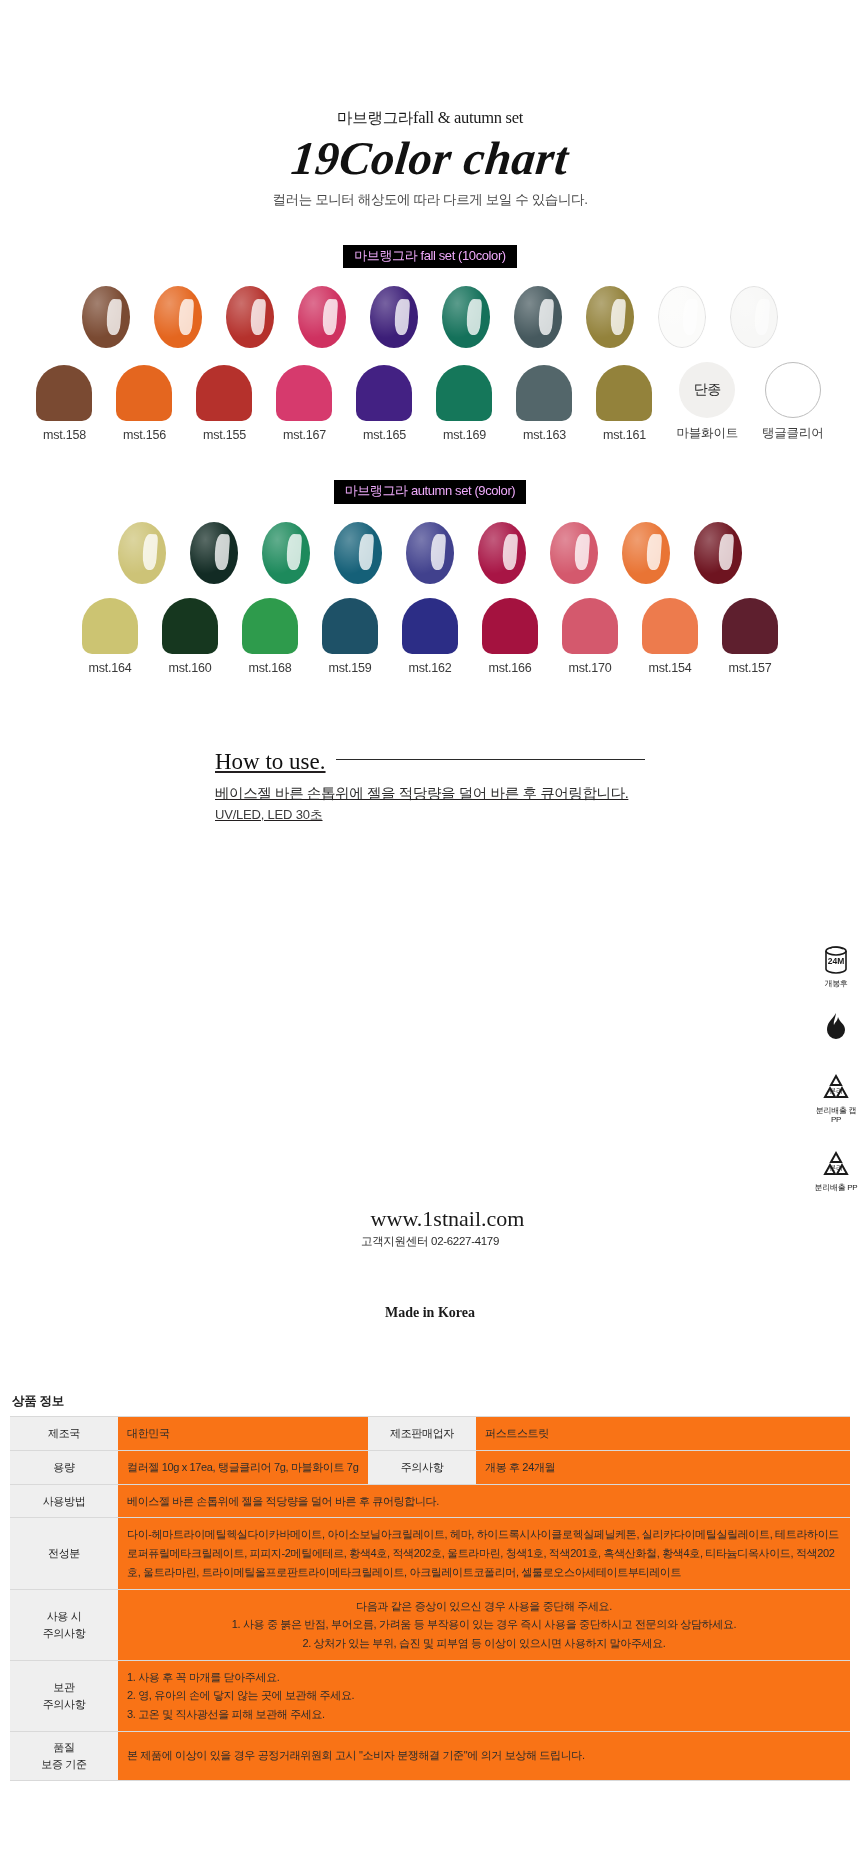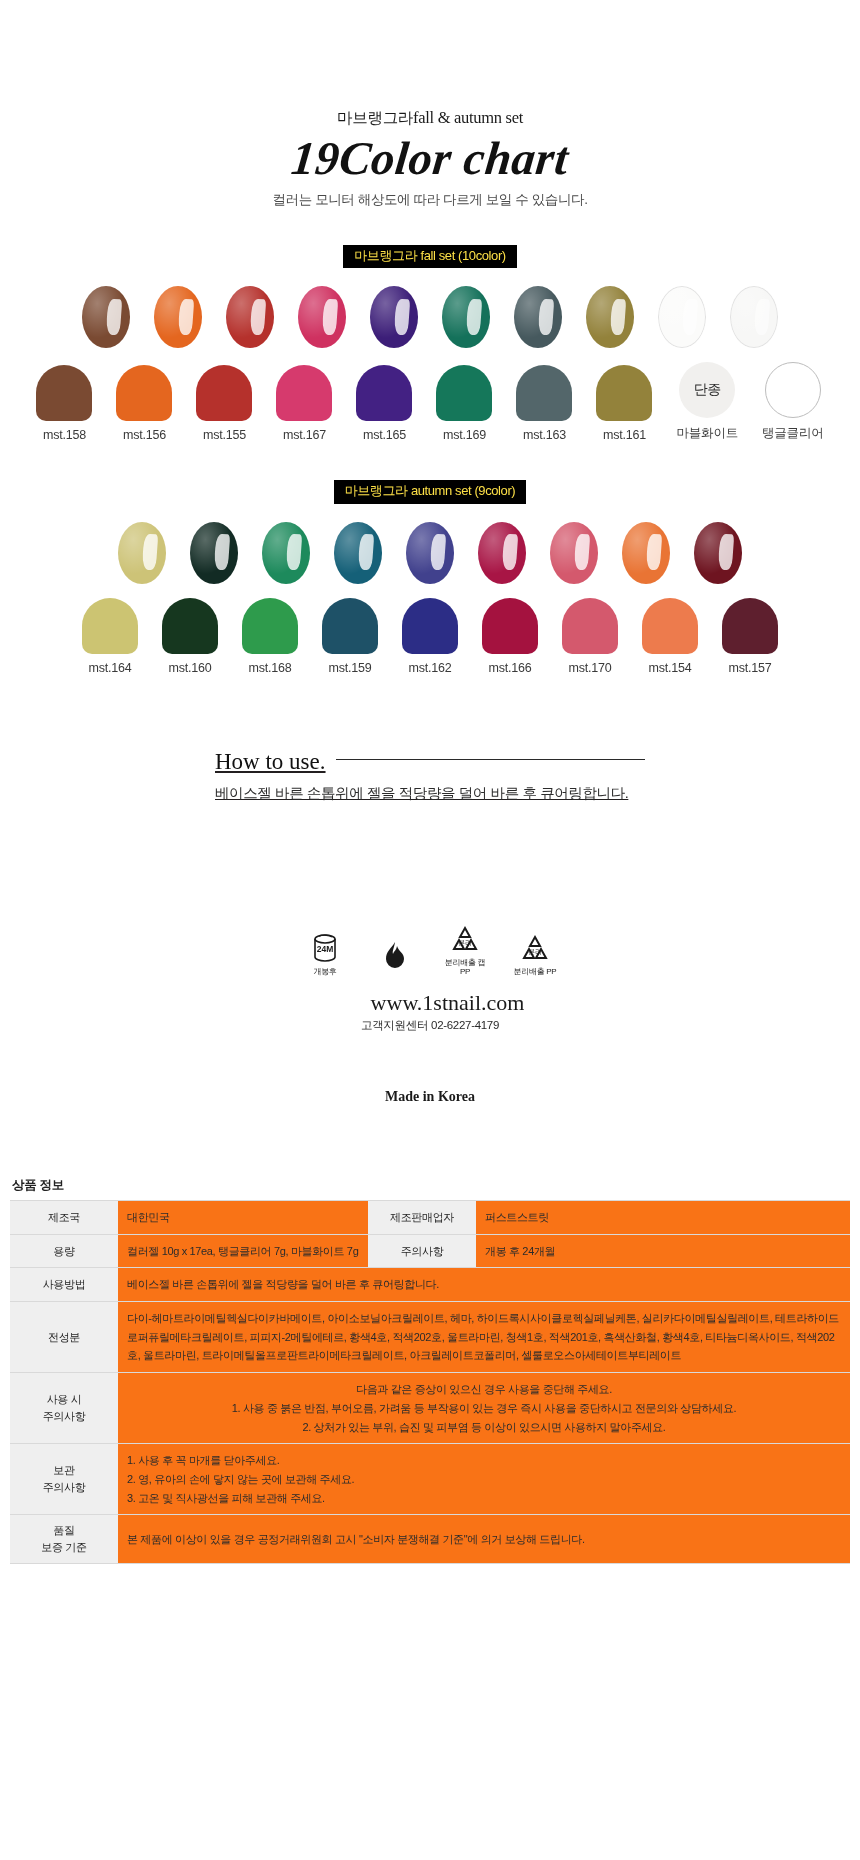--- a/index.html
+++ b/index.html
@@ -42,21 +42,21 @@
     color: #4a4a4a;
     letter-spacing: -0.4px;
     margin-top: 6px;
   }
 
   
   .set-banner-wrap { text-align: center; }
   .set-banner {
     display: inline-block;
     background: #000;
-    color: #fde047;
+    color: #f0abfc;
     font-size: 13px;
     letter-spacing: -0.4px;
     padding: 4px 11px 5px 11px;
     line-height: 1.1;
     white-space: nowrap;
   }
   .set-banner .en { font-family: "Liberation Sans", sans-serif; }
 
   
   .gel-row, .chip-row, .label-row {
@@ -372,23 +372,24 @@
       <div class="swatch-label">mst.157</div>
     </div>
   </div>
 
 <div class="howto" style="margin-top:74px;">
   <div class="howto-title-row">
     <span class="howto-title">How to use.</span>
     <span class="howto-rule"></span>
   </div>
   <div class="howto-line">베이스젤 바른 손톱위에 젤을 적당량을 덜어 바른 후 큐어링합니다.</div>
-</div>
-
-<div class="icon-strip" style="margin-top:118px;">
+  <div class="howto-line2">UV/LED, LED 30초</div>
+</div>
+
+<div class="icon-strip" style="margin-top:118px;flex-direction:column;">
 
   <div class="cert-icon">
     <div class="cert-glyph">
       <svg width="30" height="32" viewBox="0 0 30 32" aria-hidden="true">
         <ellipse cx="15" cy="7" rx="10" ry="4" fill="none" stroke="#1a1a1a" stroke-width="1.6"></ellipse>
         <path d="M5 7 V25 a10 4 0 0 0 20 0 V7" fill="none" stroke="#1a1a1a" stroke-width="1.6"></path>
         <path d="M9 4 a8 3 0 0 1 13 1" fill="none" stroke="#1a1a1a" stroke-width="1.4"></path>
         <text x="15" y="20" font-size="8.5" font-family="Liberation Sans, sans-serif" fill="#1a1a1a" text-anchor="middle" font-weight="bold">24M</text>
       </svg>
     </div>

